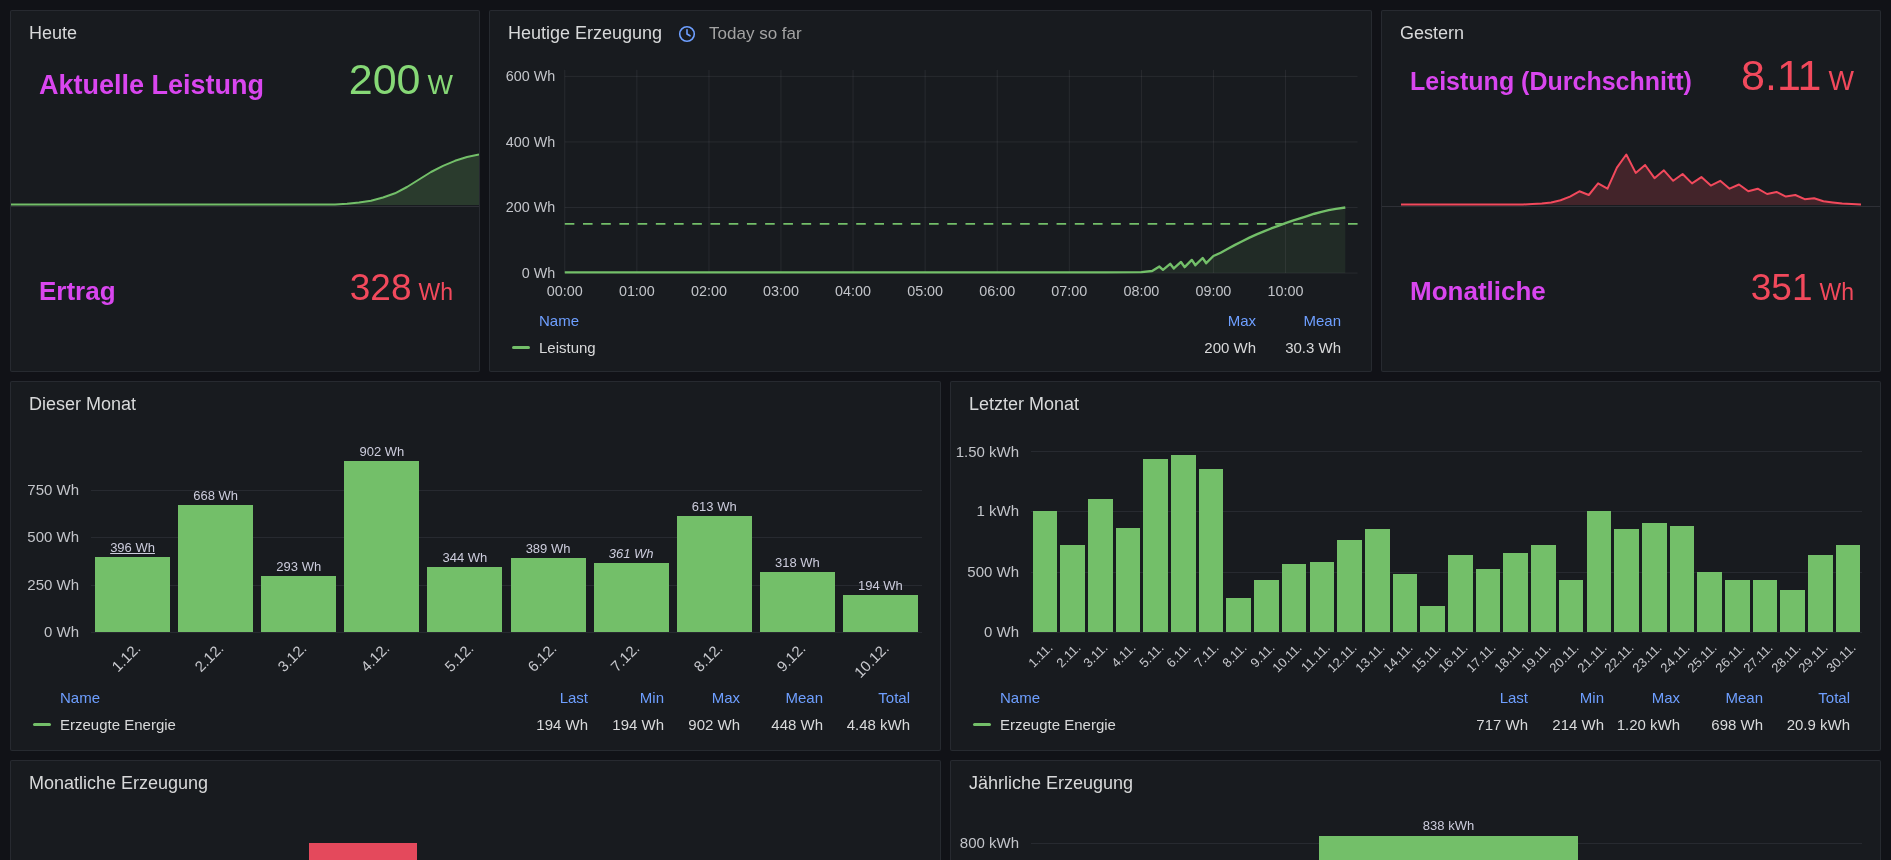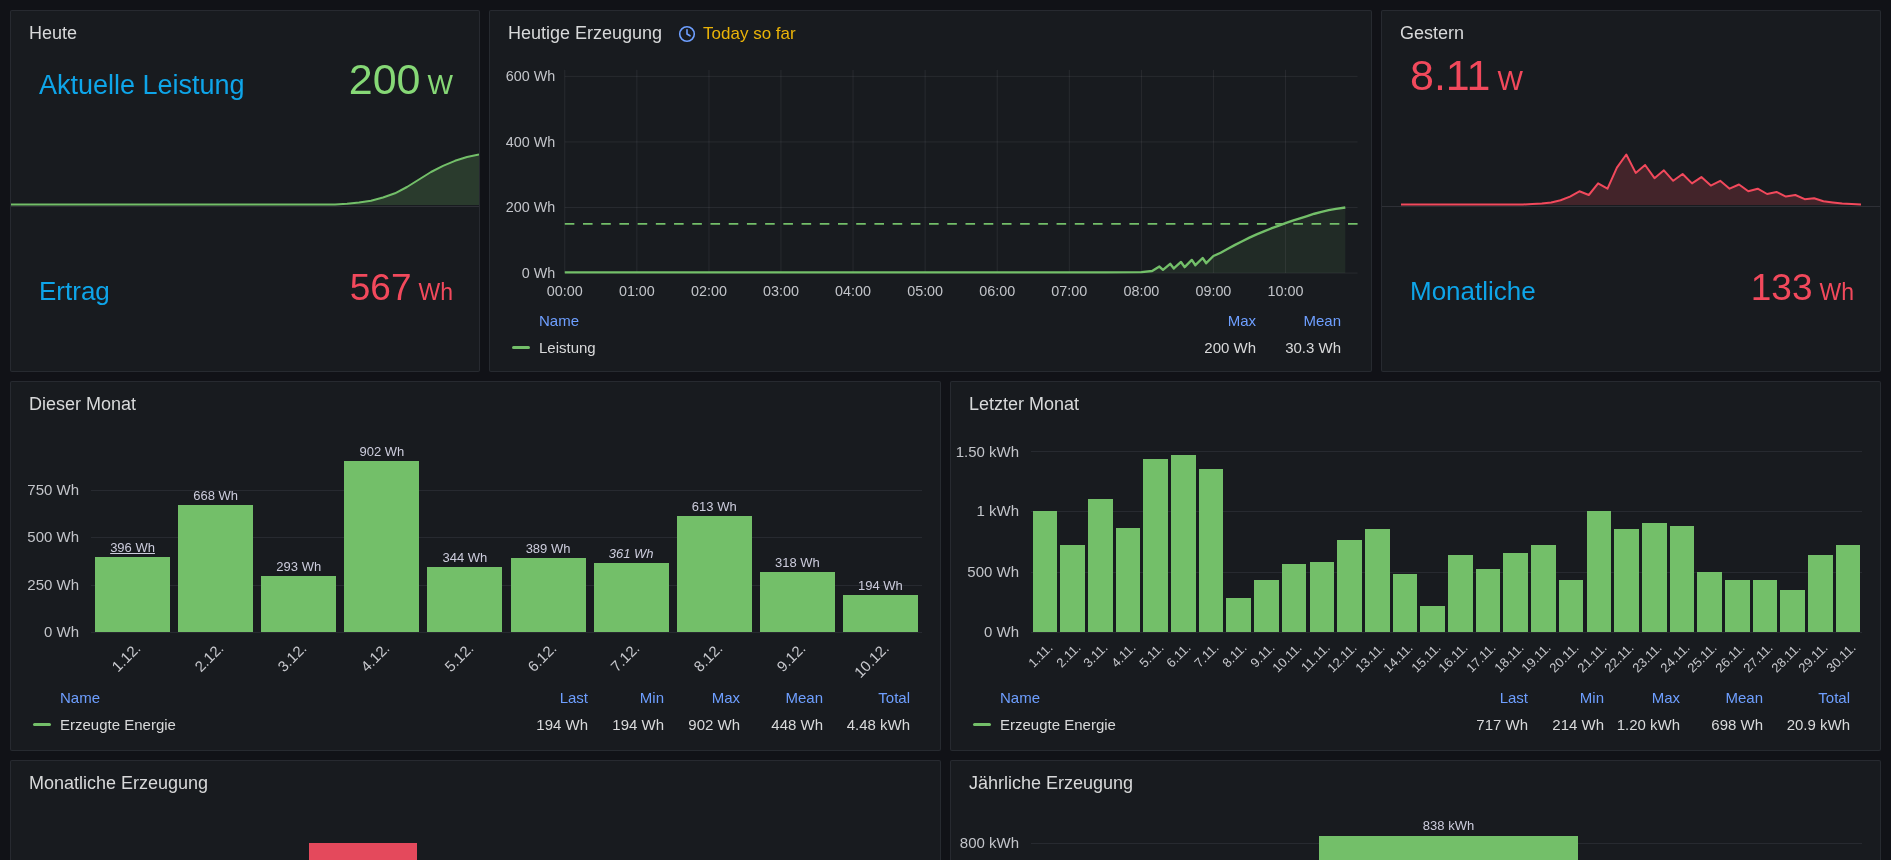--- a/index.html
+++ b/index.html
@@ -6,24 +6,24 @@
   html,body{width:1891px;height:860px;overflow:hidden}
   body{background:#111217;font-family:"Liberation Sans","DejaVu Sans",sans-serif;color:#ccccdc}
   .dashboard{position:relative;width:1891px;height:860px;padding:10px;display:flex;flex-direction:column;gap:9px;overflow:hidden}
   .row{display:flex;gap:9px;flex:none}
   .row1{height:362px}.row2{height:370px}.row3{height:360px}
   .panel{position:relative;background:#181b1f;border:1px solid rgba(204,204,220,0.09);border-radius:2px;overflow:hidden}
   .half{flex:1}
   .panel-title{position:absolute;top:12px;left:18px;font-size:18px;font-weight:500;color:#d8d9da;cursor:pointer;z-index:6;white-space:nowrap}
   .panel-header{position:absolute;top:12px;left:18px;display:flex;align-items:center;gap:16px;z-index:6}
   .panel-header .panel-title{position:static}
-  .panel-link{display:flex;align-items:center;gap:7px;color:#eab308;font-size:17px;cursor:pointer;text-decoration:none}
+  .panel-link{display:flex;align-items:center;gap:13px;color:#a3a3a3;font-size:17px;cursor:pointer;text-decoration:none}
   
   .stat-row{position:absolute;left:28px;right:26px;display:flex;justify-content:space-between;align-items:baseline;z-index:3}
-  .slabel{font-size:27px;color:#0ea5e9;font-weight:400;white-space:nowrap}
+  .slabel{font-size:27px;color:#d946ef;font-weight:700;white-space:nowrap}
   .slabel.sm{font-size:25px}
   .stat-val{display:flex;align-items:baseline;gap:7px;font-weight:500;white-space:nowrap}
   .stat-val .num{font-size:43px}
   .stat-val .unit{font-size:27px}
   .stat-val.small .num{font-size:37px}
   .stat-val.small .unit{font-size:23px}
   .green-text{color:#86d876}
   .red-text{color:#f2495c}
   .spark{position:absolute;left:0;top:139px;width:100%;height:56px;display:block}
   .hdivider{position:absolute;left:0;right:0;top:195px;height:1px;background:rgba(204,204,220,0.12)}
@@ -76,21 +76,21 @@
         </span>
       </div>
       <svg class="spark" id="spark-heute" viewBox="0 0 468 56">
           <path d="M0.0,54.5 L12.0,54.5 L24.0,54.5 L36.0,54.5 L48.0,54.5 L60.0,54.5 L72.0,54.5 L84.0,54.5 L96.0,54.5 L108.0,54.5 L120.0,54.5 L132.0,54.5 L144.0,54.5 L156.0,54.5 L168.0,54.5 L180.0,54.5 L192.0,54.5 L204.0,54.5 L216.0,54.5 L228.0,54.5 L240.0,54.5 L252.0,54.5 L264.0,54.5 L276.0,54.5 L288.0,54.5 L300.0,54.5 L312.0,54.5 L324.0,54.5 L336.0,53.8 L348.0,52.5 L360.0,50.8 L372.0,47.5 L384.0,43.3 L396.0,37.0 L408.0,29.5 L420.0,22.0 L432.0,15.8 L444.0,10.8 L456.0,7.0 L468.0,4.5 L468,55 L0,55 Z" fill="rgba(115,191,105,0.20)" stroke="none"></path>
           <path d="M0.0,54.5 L12.0,54.5 L24.0,54.5 L36.0,54.5 L48.0,54.5 L60.0,54.5 L72.0,54.5 L84.0,54.5 L96.0,54.5 L108.0,54.5 L120.0,54.5 L132.0,54.5 L144.0,54.5 L156.0,54.5 L168.0,54.5 L180.0,54.5 L192.0,54.5 L204.0,54.5 L216.0,54.5 L228.0,54.5 L240.0,54.5 L252.0,54.5 L264.0,54.5 L276.0,54.5 L288.0,54.5 L300.0,54.5 L312.0,54.5 L324.0,54.5 L336.0,53.8 L348.0,52.5 L360.0,50.8 L372.0,47.5 L384.0,43.3 L396.0,37.0 L408.0,29.5 L420.0,22.0 L432.0,15.8 L444.0,10.8 L456.0,7.0 L468.0,4.5" fill="none" stroke="#73bf69" stroke-width="2" stroke-linejoin="round"></path>
         </svg>
       <div class="hdivider"></div>
       <div class="stat-row" style="top:256px">
         <span class="slabel" style="font-size:26px">Ertrag</span>
         <span class="stat-val small red-text">
-          <span class="num">567</span>
+          <span class="num">328</span>
           <span class="unit">Wh</span>
         </span>
       </div>
     </section>
 
     <section class="panel" style="flex:1">
       <div class="panel-header">
         <h2 class="panel-title">Heutige Erzeugung</h2>
         <a class="panel-link">
           <svg width="18" height="18" viewBox="0 0 18 18">
@@ -149,34 +149,35 @@
           <span class="lfill"></span>
           <span class="lval lcol two">200 Wh</span>
           <span class="lval lcol two">30.3 Wh</span>
         </div>
       </div>
     </section>
 
     <section class="panel" style="width:500px">
       <h2 class="panel-title">Gestern</h2>
       <div class="stat-row" style="top:40px">
+        <span class="slabel sm">Leistung (Durchschnitt)</span>
         <span class="stat-val red-text">
           <span class="num">8.11</span>
           <span class="unit">W</span>
         </span>
       </div>
       <svg class="spark" id="spark-gestern" viewBox="0 0 460 56">
           <path d="M0.0,54.5 L9.4,54.5 L18.8,54.5 L28.2,54.5 L37.6,54.5 L46.9,54.5 L56.3,54.5 L65.7,54.5 L75.1,54.5 L84.5,54.5 L93.9,54.5 L103.3,54.5 L112.7,54.5 L122.0,54.5 L131.4,54.0 L140.8,53.4 L150.2,52.4 L159.6,50.3 L169.0,46.6 L178.4,41.3 L187.8,45.0 L197.1,33.4 L206.5,38.7 L215.9,17.7 L225.3,4.5 L234.7,22.9 L244.1,15.0 L253.5,28.2 L262.9,20.3 L272.2,30.8 L281.6,24.0 L291.0,33.4 L300.4,27.1 L309.8,35.6 L319.2,30.8 L328.6,38.7 L338.0,34.5 L347.3,41.3 L356.7,38.7 L366.1,44.0 L375.5,41.9 L384.9,46.6 L394.3,45.0 L403.7,49.2 L413.1,48.2 L422.4,51.3 L431.8,52.4 L441.2,53.4 L450.6,54.0 L460.0,54.5 L460,55 L0,55 Z" fill="rgba(242,73,92,0.20)" stroke="none"></path>
           <path d="M0.0,54.5 L9.4,54.5 L18.8,54.5 L28.2,54.5 L37.6,54.5 L46.9,54.5 L56.3,54.5 L65.7,54.5 L75.1,54.5 L84.5,54.5 L93.9,54.5 L103.3,54.5 L112.7,54.5 L122.0,54.5 L131.4,54.0 L140.8,53.4 L150.2,52.4 L159.6,50.3 L169.0,46.6 L178.4,41.3 L187.8,45.0 L197.1,33.4 L206.5,38.7 L215.9,17.7 L225.3,4.5 L234.7,22.9 L244.1,15.0 L253.5,28.2 L262.9,20.3 L272.2,30.8 L281.6,24.0 L291.0,33.4 L300.4,27.1 L309.8,35.6 L319.2,30.8 L328.6,38.7 L338.0,34.5 L347.3,41.3 L356.7,38.7 L366.1,44.0 L375.5,41.9 L384.9,46.6 L394.3,45.0 L403.7,49.2 L413.1,48.2 L422.4,51.3 L431.8,52.4 L441.2,53.4 L450.6,54.0 L460.0,54.5" fill="none" stroke="#f2495c" stroke-width="2" stroke-linejoin="round"></path>
         </svg>
       <div class="hdivider"></div>
       <div class="stat-row" style="top:256px">
         <span class="slabel" style="font-size:26px">Monatliche</span>
         <span class="stat-val small red-text">
-          <span class="num">133</span>
+          <span class="num">351</span>
           <span class="unit">Wh</span>
         </span>
       </div>
     </section>
   </div>
 
   <div class="row row2">
 
     <section class="panel half">
       <h2 class="panel-title">Dieser Monat</h2>

